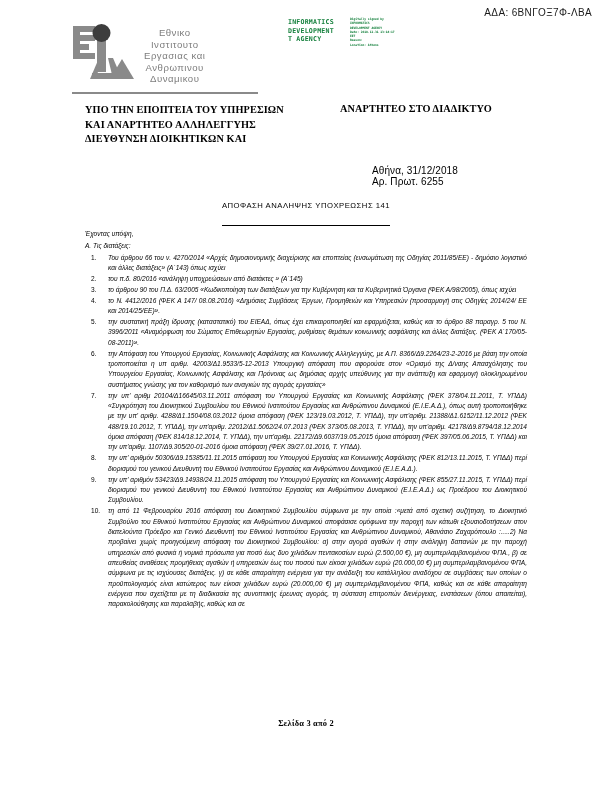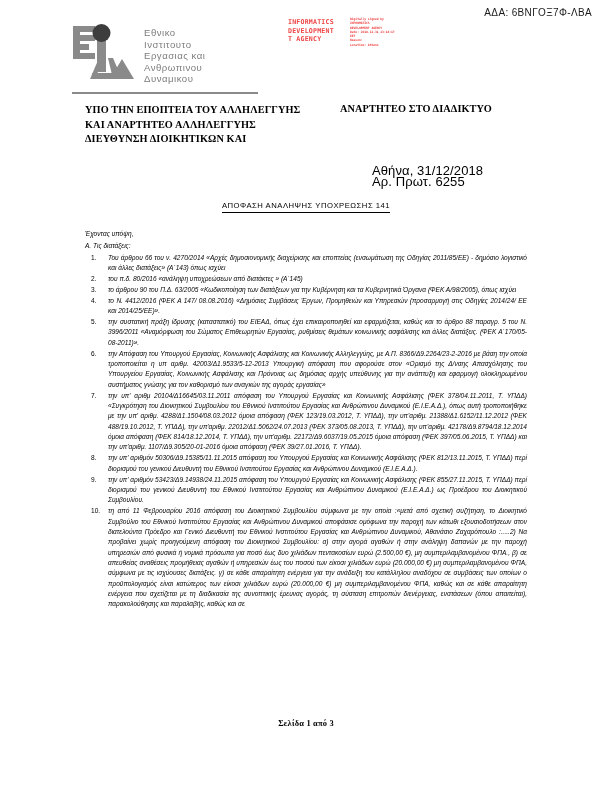--- a/index.html
+++ b/index.html
@@ -48,38 +48,39 @@
     width: 68px; height: 68px;
   }
   .logo-text {
     position: absolute;
     left: 74px; top: 5px;
     font-family: "Liberation Sans", sans-serif;
     font-size: 9.6px;
     line-height: 11.6px;
     color: #7d7d7d;
     letter-spacing: 0.5px;
+    text-align: center;
   }
   .logo-text div { white-space: nowrap; }
   .logo-rule {
     position: absolute;
     left: 2px; top: 70px;
     width: 186px;
     height: 2px;
     background: #8a8a8a;
   }
 
   
   .sig-stamp {
     position: absolute;
     left: 288px; top: 17px;
     width: 118px;
     height: 34px;
     font-family: "DejaVu Sans Mono", monospace;
-    color: #ef4444;
+    color: #15803d;
   }
   .sig-title {
     position: absolute;
     left: 0; top: 1px;
     font-size: 6.6px;
     line-height: 8.6px;
     letter-spacing: 0.2px;
     font-weight: bold;
     width: 62px;
   }
@@ -114,38 +115,38 @@
     font-weight: bold;
     font-size: 10.3px;
     letter-spacing: 0.1px;
     white-space: nowrap;
   }
 
   .place-date {
     position: absolute;
     left: 372px; top: 165px;
     font-family: "Liberation Sans", sans-serif;
-    font-size: 13px;
+    font-size: 10px;
     line-height: 11.4px;
     letter-spacing: 0.1px;
   }
 
   
   .decision-title {
     position: absolute;
     left: 0; top: 201px;
     width: 612px;
     text-align: center;
     font-family: "Liberation Sans", sans-serif;
     font-size: 7.7px;
     letter-spacing: 0.5px;
   }
   .decision-title span {
     border-bottom: 1px solid #000;
-    padding-bottom: 2px;
+    padding-bottom: 15px;
   }
 
   
   .body-wrap {
     position: absolute;
     left: 85px; top: 229px;
     width: 442px;
     font-family: "Liberation Sans", sans-serif;
     font-size: 6.55px;
     line-height: 10.35px;
@@ -235,21 +236,21 @@
       <div>INFORMATICS</div>
       <div>DEVELOPMENT AGENCY</div>
       <div>Date: 2018.12.31 13:18:17</div>
       <div>EET</div>
       <div>Reason:</div>
       <div>Location: Athens</div>
     </div>
   </div>
 
   <div class="ministry">
-    <div>ΥΠΟ ΤΗΝ ΕΠΟΠΤΕΙΑ ΤΟΥ ΑΛΛΗΛΕΓΓΥΗΣ</div>
+    <div>ΥΠΟ ΤΗΝ ΕΠΟΠΤΕΙΑ ΤΟΥ ΥΠΗΡΕΣΙΩΝ</div>
     <div>ΚΑΙ ΑΝΑΡΤΗΤΕΟ ΑΛΛΗΛΕΓΓΥΗΣ</div>
     <div>ΔΙΕΥΘΥΝΣΗ ΔΙΟΙΚΗΤΙΚΩΝ ΚΑΙ</div>
   </div>
 
   <div class="anartiteo">ΑΝΑΡΤΗΤΕΟ ΣΤΟ ΔΙΑΔΙΚΤΥΟ</div>
 
   <div class="place-date">
     <div>Αθήνα, 31/12/2018</div>
     <div>Αρ. Πρωτ. 6255</div>
   </div>
@@ -268,15 +269,15 @@
       <li><span class="num">4.</span><span>το Ν. 4412/2016 (ΦΕΚ Α 147/ 08.08.2016) «Δημόσιες Συμβάσεις Έργων, Προμηθειών και Υπηρεσιών (προσαρμογή στις Οδηγίες 2014/24/ ΕΕ και 2014/25/ΕΕ)».</span></li>
       <li><span class="num">5.</span><span>την συστατική πράξη ίδρυσης (καταστατικό) του ΕΙΕΑΔ, όπως έχει επικαιροποιηθεί και εφαρμόζεται, καθώς και το άρθρο 88 παραγρ. 5 του Ν. 3996/2011 «Αναμόρφωση του Σώματος Επιθεωρητών Εργασίας, ρυθμίσεις θεμάτων κοινωνικής ασφάλισης και άλλες διατάξεις. (ΦΕΚ Α΄170/05-08-2011)».</span></li>
       <li><span class="num">6.</span><span>την Απόφαση του Υπουργού Εργασίας, Κοινωνικής Ασφάλισης και Κοινωνικής Αλληλεγγύης, με Α.Π. 8366/Δ9.2264/23-2-2016 με βάση την οποία τροποποιείται η υπ αριθμ. 42003/Δ1.9533/5-12-2013 Υπουργική απόφαση που αφορούσε στον «Ορισμό της Δ/νσης Απασχόλησης του Υπουργείου Εργασίας, Κοινωνικής Ασφάλισης και Πρόνοιας ως δημόσιας αρχής υπεύθυνης για την ανάπτυξη και εφαρμογή ολοκληρωμένου συστήματος γνώσης για τον καθορισμό των αναγκών της αγοράς εργασίας»</span></li>
       <li><span class="num">7.</span><span>την υπ' αριθμ 20104/Δ16645/03.11.2011 απόφαση του Υπουργού Εργασίας και Κοινωνικής Ασφάλισης (ΦΕΚ 378/04.11.2011, Τ. ΥΠΔΔ) «Συγκρότηση του Διοικητικού Συμβουλίου του Εθνικού Ινστιτούτου Εργασίας και Ανθρώπινου Δυναμικού (Ε.Ι.Ε.Α.Δ.), όπως αυτή τροποποιήθηκε με την υπ' αριθμ. 4288/Δ1.1504/08.03.2012 όμοια απόφαση (ΦΕΚ 123/19.03.2012, Τ. ΥΠΔΔ), την υπ'αριθμ. 21388/Δ1.6152/11.12.2012 (ΦΕΚ 488/19.10.2012, Τ. ΥΠΔΔ), την υπ'αριθμ. 22012/Δ1.5062/24.07.2013 (ΦΕΚ 373/05.08.2013, Τ. ΥΠΔΔ), την υπ'αριθμ. 42178/Δ9.8794/18.12.2014 όμοια απόφαση (ΦΕΚ 814/18.12.2014, Τ. ΥΠΔΔ), την υπ'αριθμ. 22172/Δ9.6037/19.05.2015 όμοια απόφαση (ΦΕΚ 397/05.06.2015, Τ. ΥΠΔΔ) και την υπ'αριθμ. 1107/Δ9.305/20-01-2016 όμοια απόφαση (ΦΕΚ 39/27.01.2016, Τ. ΥΠΔΔ).</span></li>
       <li><span class="num">8.</span><span>την υπ' αριθμόν 50306/Δ9.15385/11.11.2015 απόφαση του Υπουργού Εργασίας και Κοινωνικής Ασφάλισης (ΦΕΚ 812/13.11.2015, Τ. ΥΠΔΔ) περί διορισμού του γενικού Διευθυντή του Εθνικού Ινστιτούτου Εργασίας και Ανθρώπινου Δυναμικού (Ε.Ι.Ε.Α.Δ.).</span></li>
       <li><span class="num">9.</span><span>την υπ' αριθμόν 53423/Δ9.14938/24.11.2015 απόφαση του Υπουργού Εργασίας και Κοινωνικής Ασφάλισης (ΦΕΚ 855/27.11.2015, Τ. ΥΠΔΔ) περί διορισμού του γενικού Διευθυντή του Εθνικού Ινστιτούτου Εργασίας και Ανθρώπινου Δυναμικού (Ε.Ι.Ε.Α.Δ.) ως Προέδρου του Διοικητικού Συμβουλίου.</span></li>
       <li><span class="num">10.</span><span>τη από 11 Φεβρουαρίου 2016 απόφαση του Διοικητικού Συμβουλίου σύμφωνα με την οποία :«μετά από σχετική συζήτηση, το Διοικητικό Συμβούλιο του Εθνικού Ινστιτούτου Εργασίας και Ανθρώπινου Δυναμικού αποφάσισε ομόφωνα την παροχή των κάτωθι εξουσιοδοτήσεων στον διατελούντα Πρόεδρο και Γενικό Διευθυντή του Εθνικού Ινστιτούτου Εργασίας και Ανθρώπινου Δυναμικού, Αθανάσιο Ζαχαρόπουλο :.....2) Να προβαίνει χωρίς προηγούμενη απόφαση του Διοικητικού Συμβουλίου: α) στην αγορά αγαθών ή στην ανάληψη δαπανών με την παροχή υπηρεσιών από φυσικά ή νομικά πρόσωπα για ποσό έως δυο χιλιάδων πεντακοσίων ευρώ (2.500,00 €), μη συμπεριλαμβανομένου ΦΠΑ., β) σε απευθείας αναθέσεις προμήθειας αγαθών ή υπηρεσιών έως του ποσού των είκοσι χιλιάδων ευρώ (20.000,00 €) μη συμπεριλαμβανομένου ΦΠΑ, σύμφωνα με τις ισχύουσες διατάξεις. γ) σε κάθε απαραίτητη ενέργεια για την ανάδειξη του κατάλληλου αναδόχου σε συμβάσεις των οποίων ο προϋπολογισμός είναι κατώτερος των είκοσι χιλιάδων ευρώ (20.000,00 €) μη συμπεριλαμβανομένου ΦΠΑ, καθώς και σε κάθε απαραίτητη ενέργεια που σχετίζεται με τη διαδικασία της συνοπτικής έρευνας αγοράς, τη σύσταση επιτροπών διενέργειας, ενστάσεων (όπου απαιτείται), παρακολούθησης και παραλαβής, καθώς και σε</span></li>
     </ol>
   </div>
 
-  <div class="footer">Σελίδα 1 από 3</div>
+  <div class="footer">Σελίδα 3 από 2</div>
 
 </div>
 
 </body></html>

